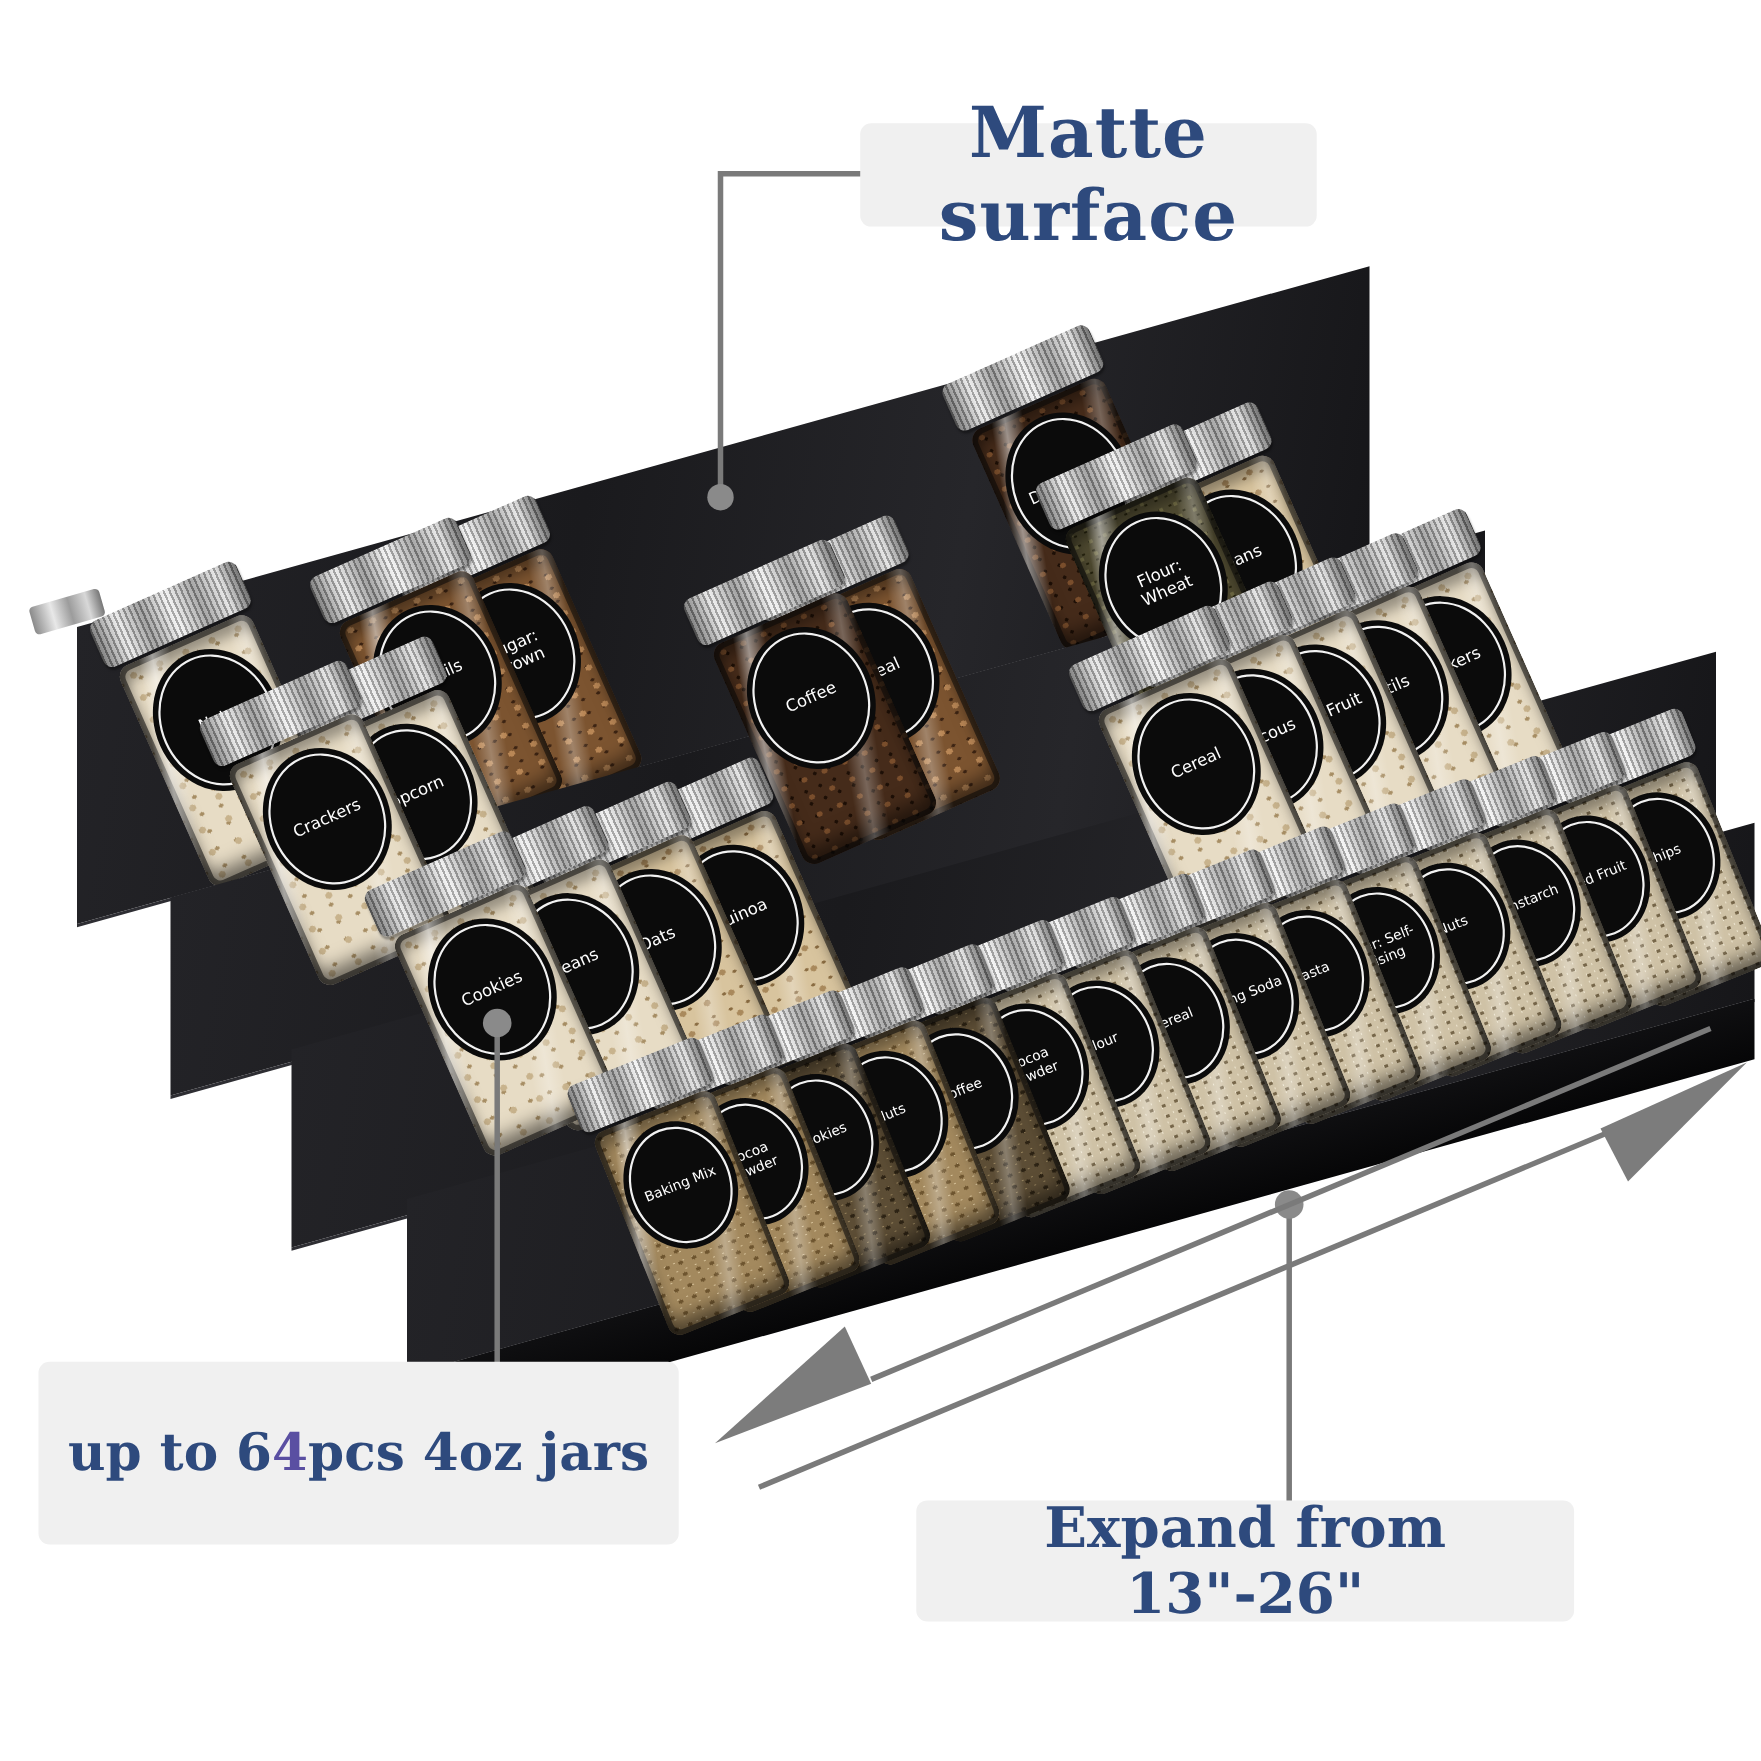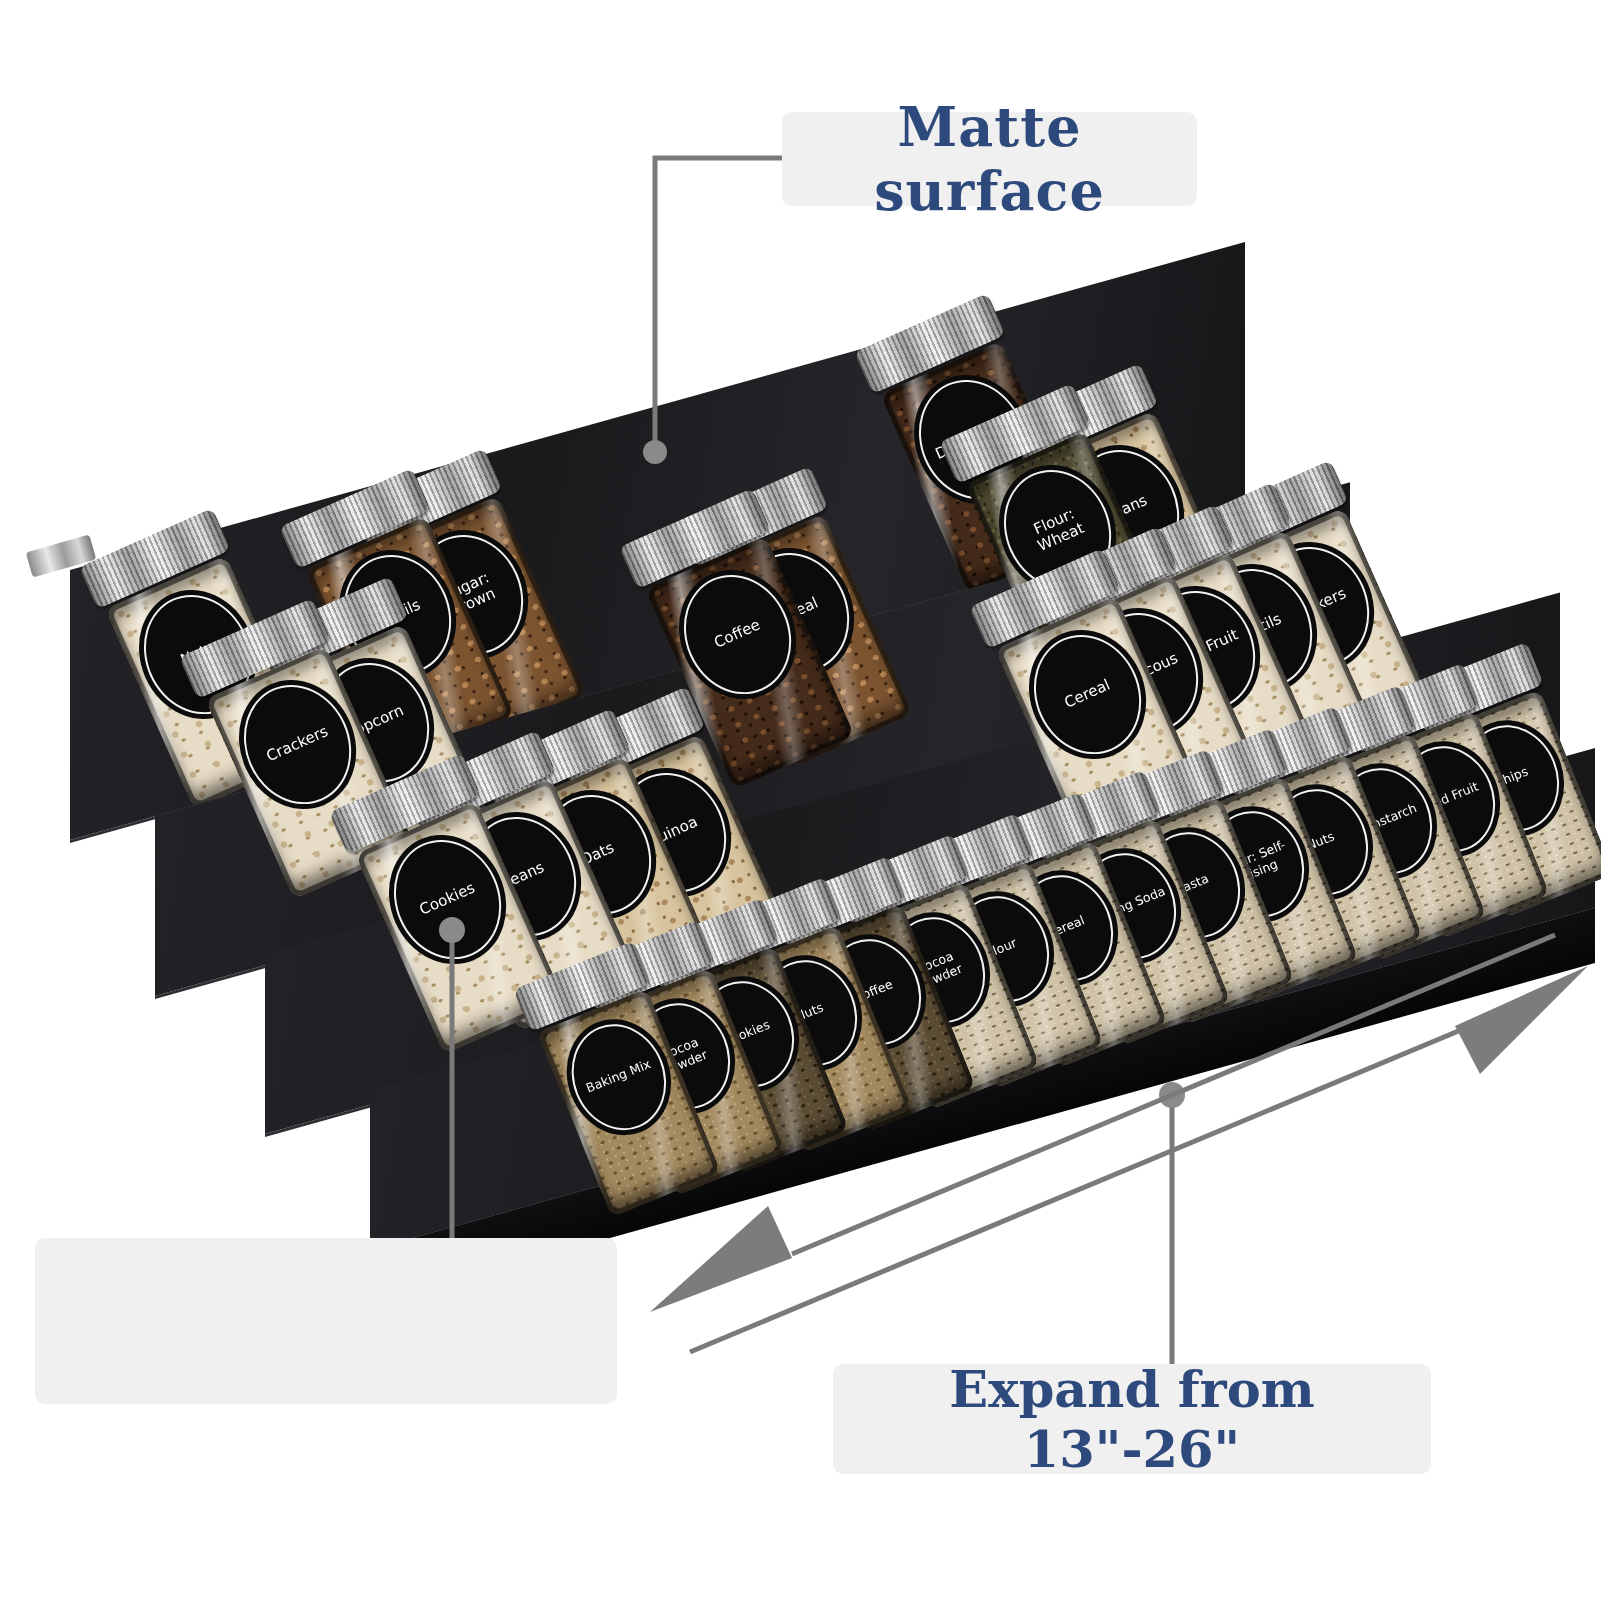--- a/index.html
+++ b/index.html
@@ -60,21 +60,21 @@
   .fill-seedbrown{ background-color:#a3895e; background-image:radial-gradient(#6e552f 22%,transparent 23%),radial-gradient(#d8c49c 16%,transparent 17%); background-size:13px 11px,9px 8px; background-position:0 0,4px 4px; }
   .fill-seeddark{ background-color:#5c4d35; background-image:radial-gradient(#2d2314 22%,transparent 23%),radial-gradient(#97835c 16%,transparent 17%); background-size:13px 11px,9px 8px; background-position:0 0,4px 4px; }
   .fill-seedlight{ background-color:#cfc2a6; background-image:radial-gradient(#77674a 20%,transparent 21%),radial-gradient(#efe7d2 16%,transparent 17%); background-size:12px 10px,8px 7px; background-position:0 0,4px 3px; }
 
   
   .callout {
     position:absolute; background:#f0f0f0; border-radius:10px; z-index:70;
     display:flex; flex-direction:column; align-items:center; justify-content:center;
     color:#2e4a7d; font-weight:bold; text-align:center;
   }
-  #matte-box   { left:782px; top:112px;  width:415px; height:94px;  font-size:54px; letter-spacing:1px; }
+  #matte-box   { left:782px; top:112px;  width:415px; height:94px;  font-size:64px; letter-spacing:1px; }
   #capacity-box{ left:35px;  top:1238px; width:582px; height:166px; font-size:47px; line-height:1.4; }
   #expand-box  { left:833px; top:1364px; width:598px; height:110px; font-size:51px; }
   .accent { color:#5a4fa2; }
 
   .overlay { position:absolute; left:0; top:0; z-index:60; pointer-events:none; }
 </style>
 </head>
 <body>
 
 <div class="canvas">
@@ -377,19 +377,22 @@
 
     <polygon points="650,1312 768,1206 792,1258" fill="#7c7c7c"></polygon>
     <polygon points="1588,966 1455,1026 1480,1074" fill="#7c7c7c"></polygon>
   </svg>
 
   <div class="callout" id="matte-box">
     <span>Matte surface</span>
   </div>
 
   <div class="callout" id="capacity-box">
+    <span>
+      <span>up to 6</span><span class="accent">4</span><span>pcs 4oz jars</span>
+    </span>
   </div>
 
   <div class="callout" id="expand-box">
     <span>Expand from 13"-26"</span>
   </div>
 
 </div>
 
 </body></html>

